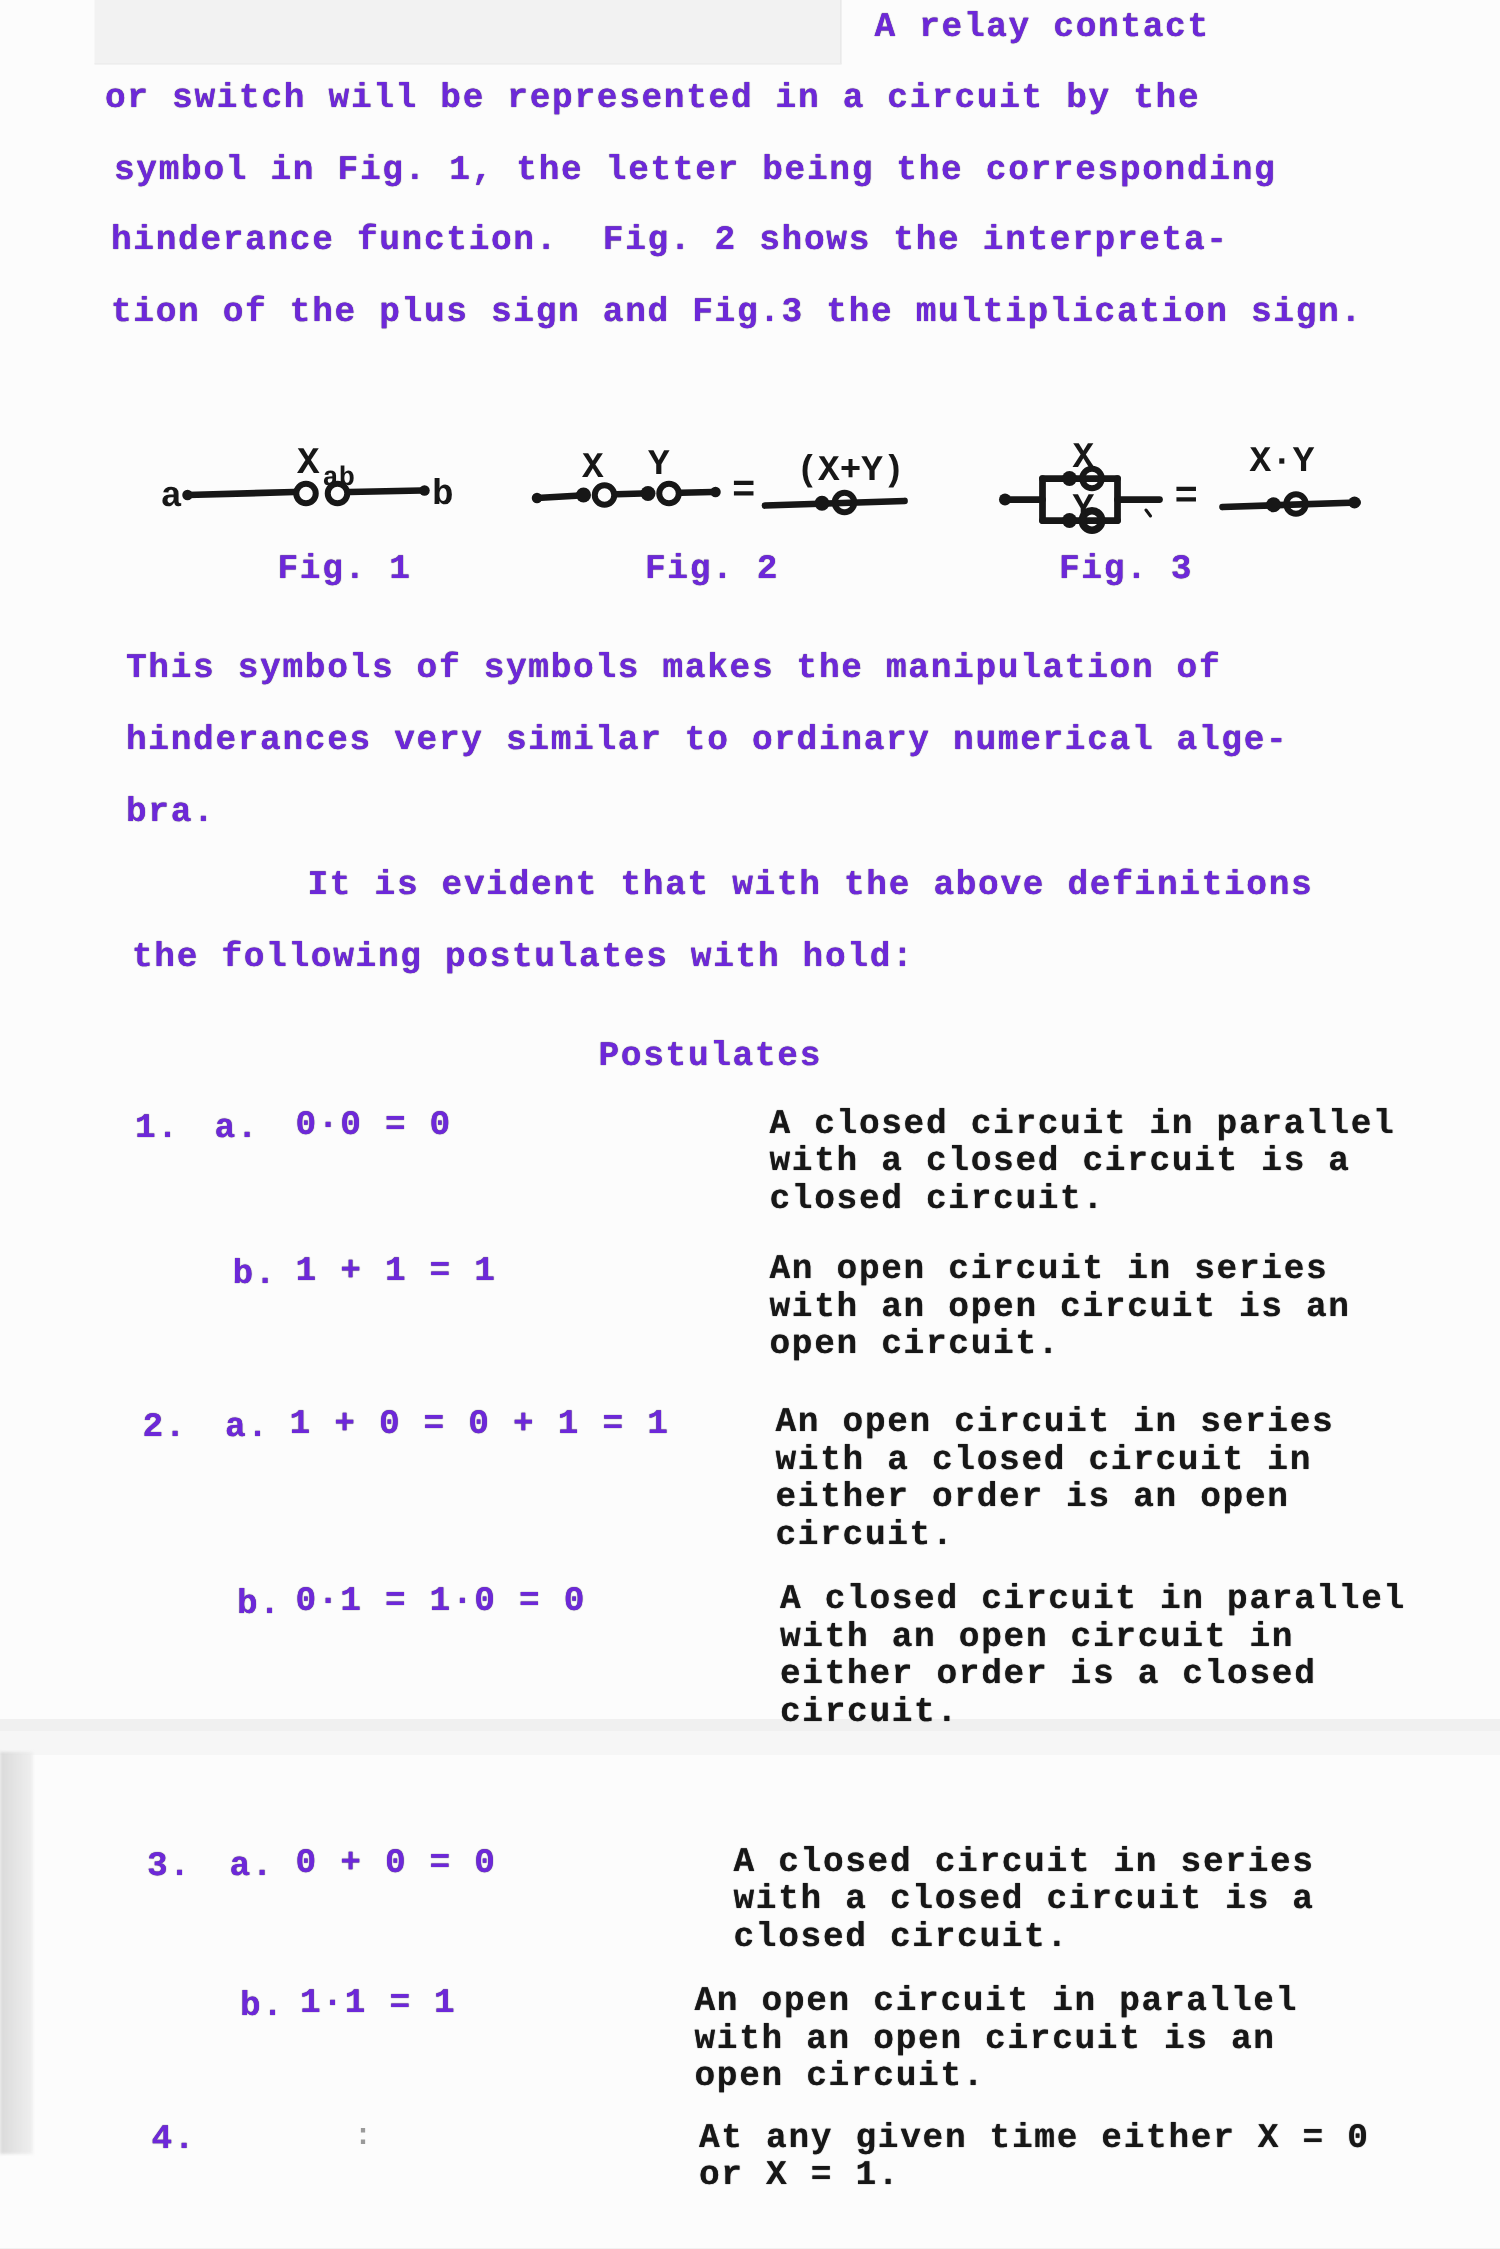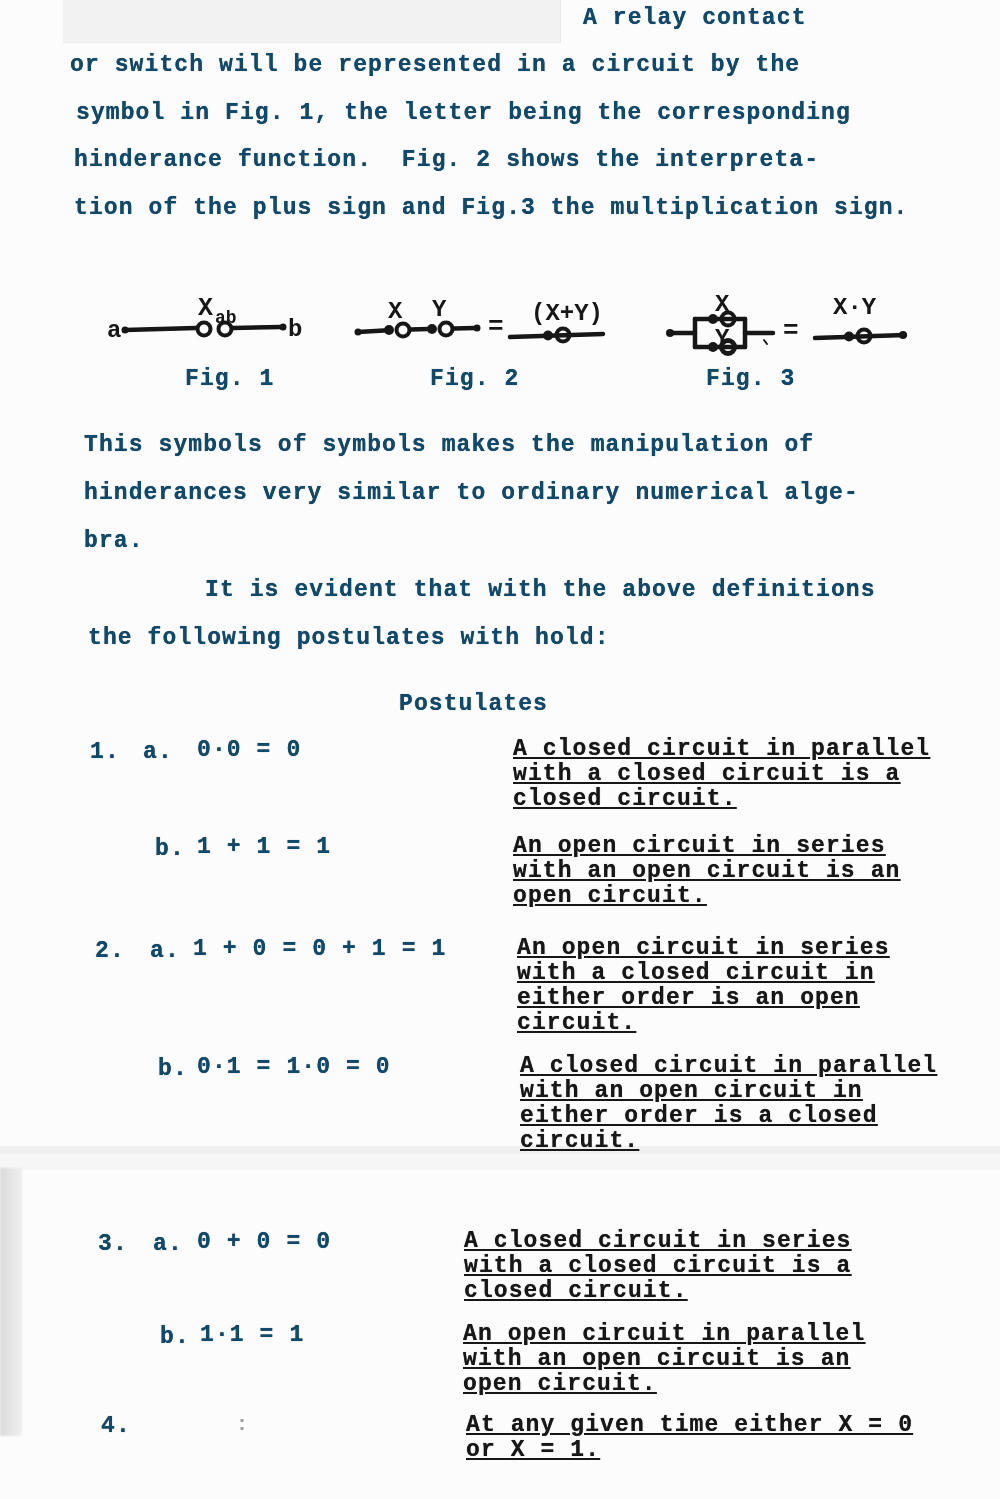--- a/index.html
+++ b/index.html
@@ -4,27 +4,27 @@
 <style>
   html,body{margin:0;padding:0;background:#e9e9e9;}
   .page{
     position:relative;width:1000px;height:1499px;overflow:hidden;
     background:#fcfcfc;
     font-family:"Liberation Mono", monospace;
   }
   .t{
     position:absolute;white-space:pre;
     font:700 23px/26px "Liberation Mono", monospace;
-    letter-spacing:1.1px;color:#0c4a6e;
+    letter-spacing:1.1px;color:#6d28d9;
     text-shadow:0 0 0.7px rgba(10,10,10,.8);
   }
   .desc{position:absolute;}
   .desc .dl{
     white-space:pre;font:700 23px/25px "Liberation Mono", monospace;
-    letter-spacing:1.1px;color:#171717;text-shadow:0 0 0.7px rgba(10,10,10,.8);text-decoration:underline;
+    letter-spacing:1.1px;color:#171717;text-shadow:0 0 0.7px rgba(10,10,10,.8);
   }
   .artifact{position:absolute;}
   .artifact-top{left:63px;top:0;width:497px;height:42px;background:#f2f2f2;border-right:1px solid #e9e9e9;border-bottom:1px solid #ededed;}
   .seam1{left:0;top:1146px;width:1000px;height:8px;background:#f0f0f0;}
   .seam2{left:0;top:1154px;width:1000px;height:16px;background:#f6f6f6;}
   .left-strip{left:0;top:1168px;width:22px;height:268px;background:linear-gradient(to right,#cfcfcf,#ececec);opacity:.75;filter:blur(1px);}
   .faint{color:#9a9a9a;text-shadow:none;font-size:20px;}
   svg.figdiag{position:absolute;left:85px;top:282px;}
   svg.figdiag text{
     font-family:"Liberation Mono", monospace;font-weight:700;fill:#171717;
@@ -149,21 +149,21 @@
   <div class="desc" style="left:520px;top:1054px">
     <div class="dl">A closed circuit in parallel</div>
     <div class="dl">with an open circuit in</div>
     <div class="dl">either order is a closed</div>
     <div class="dl">circuit.</div>
   </div>
 
   <div class="t" style="left:98px;top:1231px">3.</div>
   <div class="t" style="left:153px;top:1231px">a.</div>
   <div class="t" style="left:197px;top:1229px">0 + 0 = 0</div>
-  <div class="desc" style="left:464px;top:1229px">
+  <div class="desc" style="left:489px;top:1229px">
     <div class="dl">A closed circuit in series</div>
     <div class="dl">with a closed circuit is a</div>
     <div class="dl">closed circuit.</div>
   </div>
 
   <div class="t" style="left:160px;top:1324px">b.</div>
   <div class="t" style="left:200px;top:1322px">1·1 = 1</div>
   <div class="desc" style="left:463px;top:1322px">
     <div class="dl">An open circuit in parallel</div>
     <div class="dl">with an open circuit is an</div>

